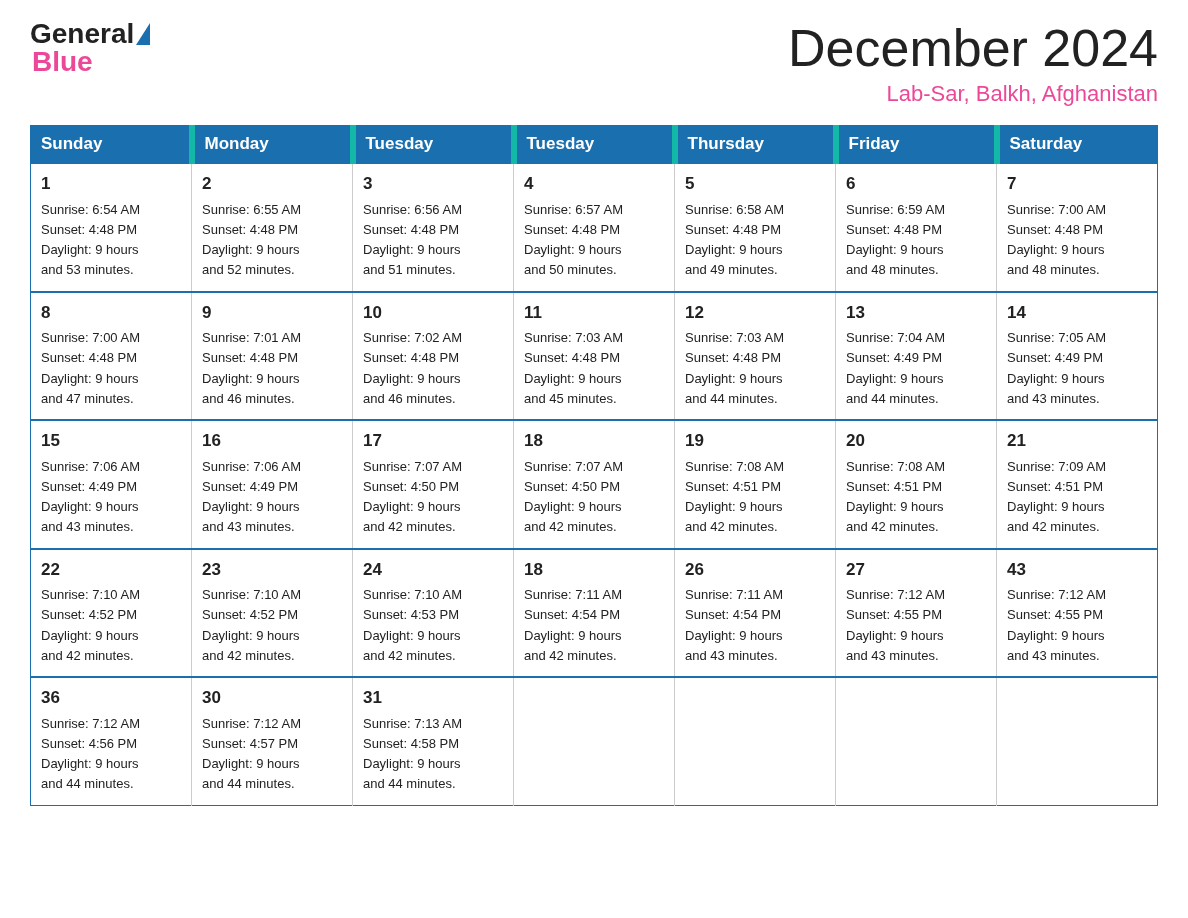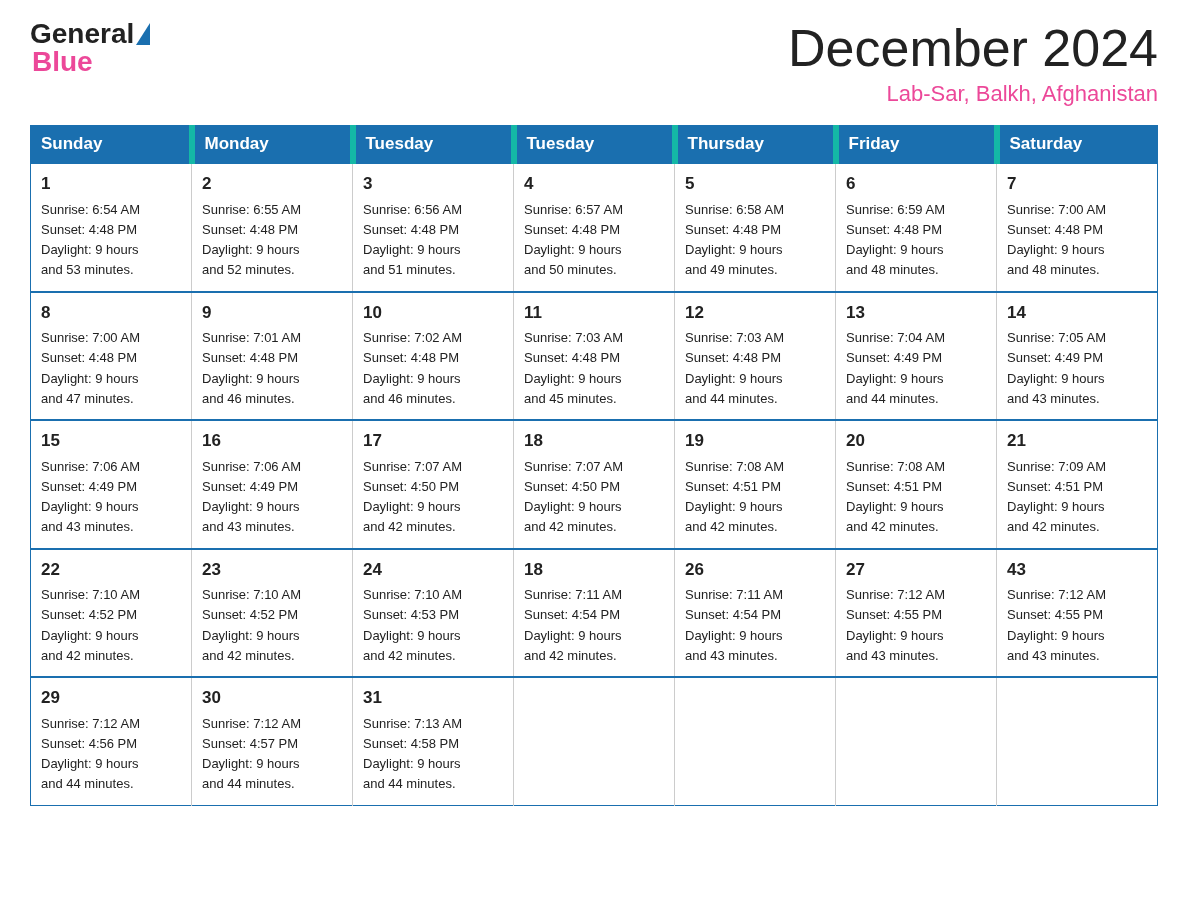--- a/index.html
+++ b/index.html
@@ -201,21 +201,21 @@
           <td><span class="day-number">18</span>
         <span class="day-info">Sunrise: 7:11 AM<br>Sunset: 4:54 PM<br>Daylight: 9 hours<br>and 42 minutes.</span></td>
           <td><span class="day-number">26</span>
         <span class="day-info">Sunrise: 7:11 AM<br>Sunset: 4:54 PM<br>Daylight: 9 hours<br>and 43 minutes.</span></td>
           <td><span class="day-number">27</span>
         <span class="day-info">Sunrise: 7:12 AM<br>Sunset: 4:55 PM<br>Daylight: 9 hours<br>and 43 minutes.</span></td>
           <td><span class="day-number">43</span>
         <span class="day-info">Sunrise: 7:12 AM<br>Sunset: 4:55 PM<br>Daylight: 9 hours<br>and 43 minutes.</span></td>
         </tr>
         <tr>
-          <td><span class="day-number">29</span>
+          <td><span class="day-number">36</span>
         <span class="day-info">Sunrise: 7:12 AM<br>Sunset: 4:56 PM<br>Daylight: 9 hours<br>and 44 minutes.</span></td>
           <td><span class="day-number">30</span>
         <span class="day-info">Sunrise: 7:12 AM<br>Sunset: 4:57 PM<br>Daylight: 9 hours<br>and 44 minutes.</span></td>
           <td><span class="day-number">31</span>
         <span class="day-info">Sunrise: 7:13 AM<br>Sunset: 4:58 PM<br>Daylight: 9 hours<br>and 44 minutes.</span></td>
           <td class="empty-cell"></td>
           <td class="empty-cell"></td>
           <td class="empty-cell"></td>
           <td class="empty-cell"></td>
         </tr>

